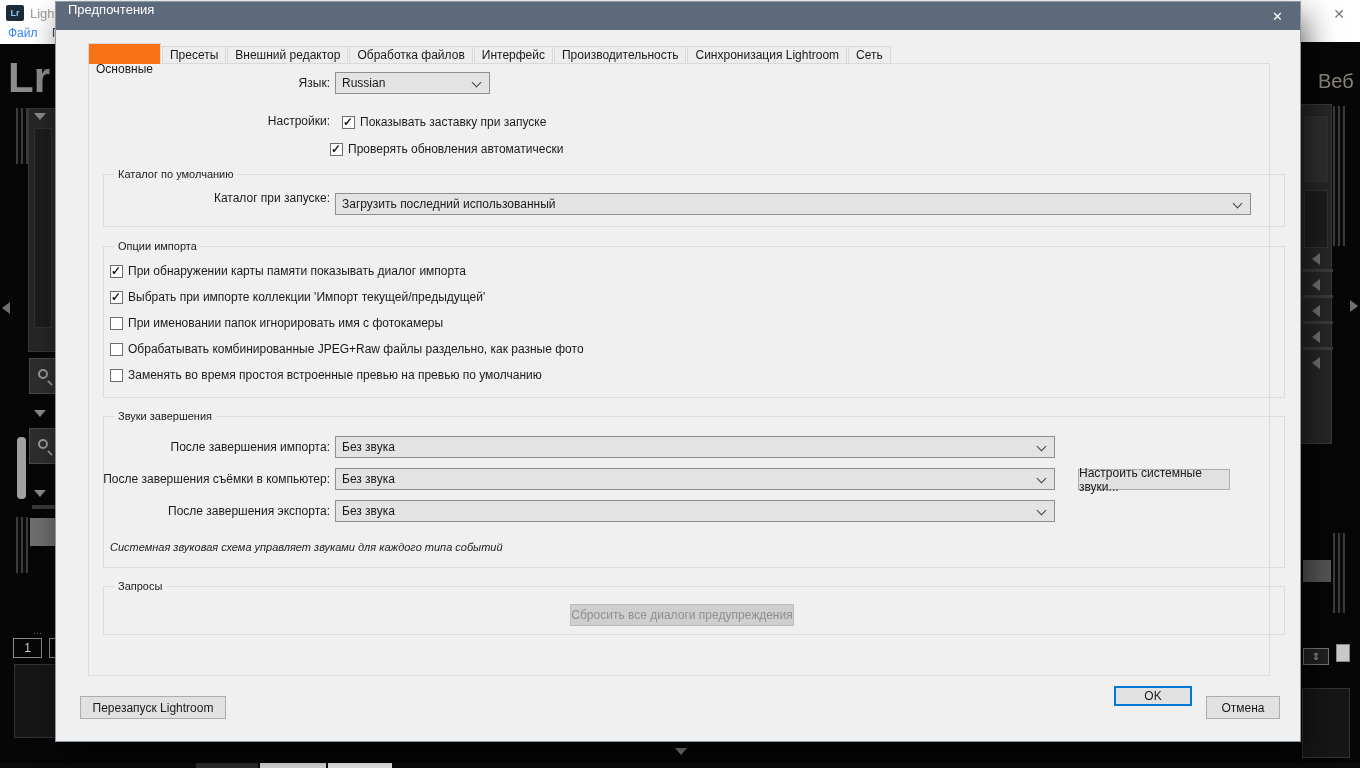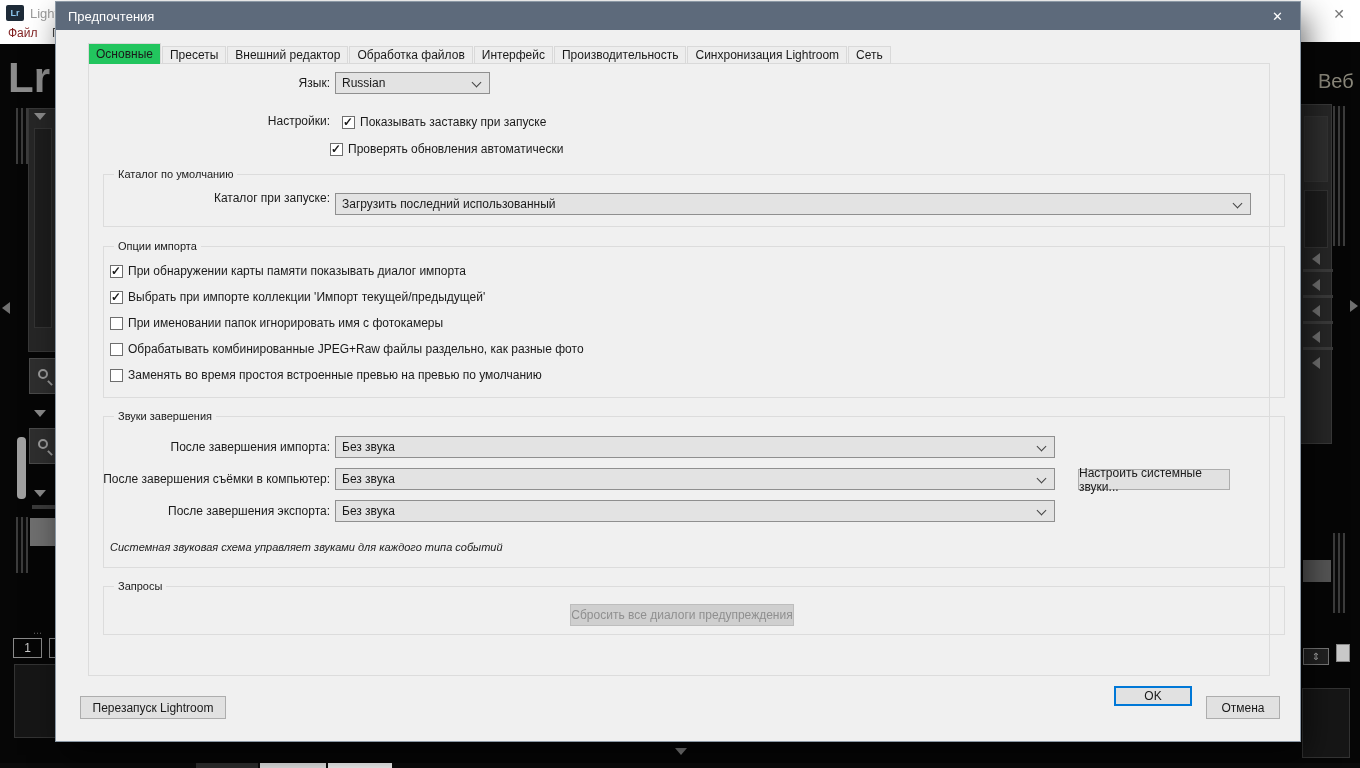--- a/index.html
+++ b/index.html
@@ -6,21 +6,21 @@
   html,body { width:1360px; height:768px; overflow:hidden; background:#060606;
               font-family:"Liberation Sans", sans-serif; }
   .abs { position:absolute; }
 
   
   #app-titlebar { left:0; top:0; width:1360px; height:44px; background:#ffffff; }
   #app-icon { left:6px; top:5px; width:18px; height:16px; background:#1e2b38; color:#8ec7ee;
               font-size:9px; font-weight:bold; border-radius:2px; display:flex; align-items:center;
               justify-content:center; }
   #app-title { left:30px; top:6px; font-size:13px; color:#9b9b9b; }
-  #menu-file { left:8px; top:26px; font-size:12px; color:#7f1d1d; }
+  #menu-file { left:8px; top:26px; font-size:12px; color:#3b82f6; }
   #menu-edit { left:52px; top:26px; font-size:12px; color:#444; }
   #app-close { left:1322px; top:2px; width:34px; height:24px; color:#777; font-size:14px;
                display:flex; align-items:center; justify-content:center; }
 
   #left-col  { left:0; top:44px; width:56px; height:724px; background:#060606; }
   #right-col { left:1300px; top:42px; width:60px; height:726px; background:#060606; }
 
   #lr-logo { left:8px; top:54px; font-size:42px; font-weight:600; color:#8c8c8c; }
   #module-web { left:1318px; top:70px; font-size:20px; color:#8b887b; }
 
@@ -48,29 +48,29 @@
               font-size:10px; display:flex; align-items:center; justify-content:center; background:#222; }
   #toggle-box { left:1336px; top:644px; width:14px; height:18px; background:#c9c9c9; border:1px solid #888; }
   #bottom-reveal { left:675px; top:748px; }
   #taskbar-sliver { left:0; top:763px; width:1360px; height:5px; background:#0b0b0b; }
   .sliver-seg { top:763px; height:5px; }
 
   
   #dialog { left:56px; top:2px; width:1244px; height:739px; background:#f0f0f0;
             box-shadow:0 0 0 1px #8b98a5, 6px 14px 30px rgba(0,0,0,.6); }
   #dlg-titlebar { left:0; top:0; width:100%; height:28px; background:#5d6a7b; display:flex;
-                  align-items:center; padding-left:12px; }
+                  align-items:flex-start; padding-left:12px; }
   #dlg-title { color:#fff; font-size:13px; }
   #dlg-close { right:0; top:0; width:45px; height:28px; color:#fff; font-size:13px; display:flex;
                align-items:center; justify-content:center; cursor:default; }
 
   #tab-bar { left:32px; top:41px; height:21px; display:flex; align-items:flex-end; z-index:2; }
   .tab { background:#ededed; border:1px solid #d9d9d9; height:18px; padding:1px 7px; font-size:12px;
          color:#1a1a1a; margin-right:1px; white-space:nowrap; }
-  .tab.active { background:#22c55e; height:21px; padding-top:3px; border-bottom:none; }
+  .tab.active { background:#f97316; height:21px; padding-top:18px; border-bottom:none; }
 
   #tab-page { left:32px; top:61px; width:1182px; height:613px; border:1px solid #dcdcdc;
               background:#f0f0f0; z-index:0; }
 
   .alabel { position:absolute; width:260px; text-align:right; font-size:12px; color:#1a1a1a;
             line-height:22px; }
   .combo { position:absolute; background:#e3e3e3; border:1px solid #8f8f8f; font-size:12px;
            color:#1a1a1a; line-height:20px; padding-left:6px; }
   .chev { position:absolute; right:9px; top:6px; width:7px; height:7px; border-right:1px solid #444;
           border-bottom:1px solid #444; transform:rotate(45deg); }

